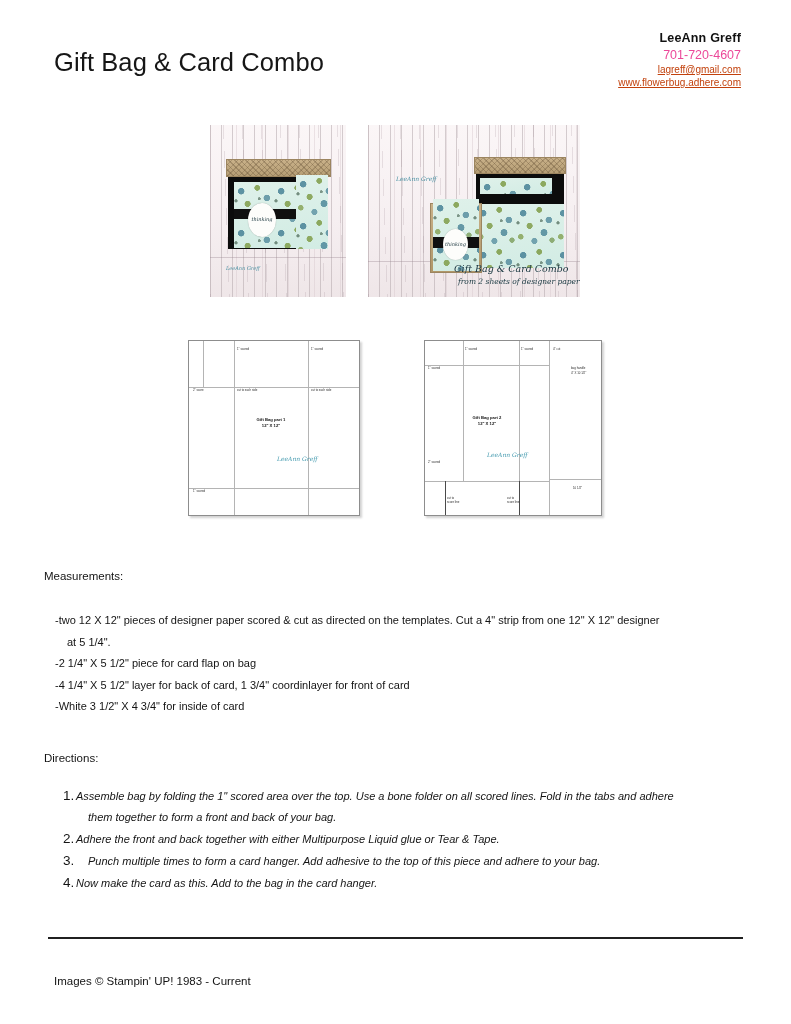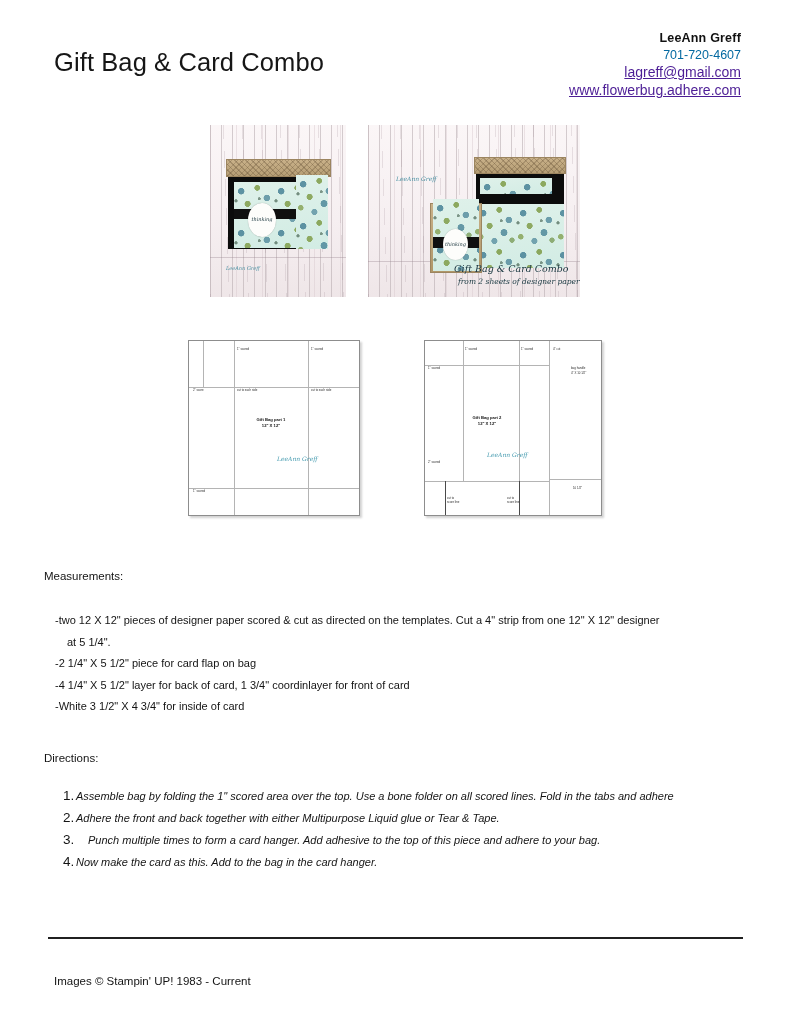--- a/index.html
+++ b/index.html
@@ -42,25 +42,25 @@
     line-height: 1.32;
   }
   .contact .name {
     font-size: 12.5px;
     font-weight: bold;
     letter-spacing: 0.2px;
     color: #111;
   }
   .contact .phone {
     font-size: 12.5px;
-    color: #0369a1;
+    color: #ec4899;
   }
   .contact .link {
-    font-size: 14px;
-    color: #4c1d95;
+    font-size: 10px;
+    color: #c2410c;
     display: block;
   }
 
   
   .photos {
     position: absolute;
     top: 125px;
     left: 0;
     width: 791px;
     height: 172px;
@@ -408,20 +408,21 @@
     <span class="ml-item">-White 3 1/2" X 4 3/4" for inside of card</span>
   </div>
 
   <div class="section-head" style="left:44px; top:752px;">Directions:</div>
 
   <div class="dirs" style="top:786px;">
     <div class="dir-row">
       <div class="dir-num">1.</div>
       <div class="dir-text">
         <span>Assemble bag by folding the 1" scored area over the top.  Use a bone folder on all scored lines.  Fold in the tabs and adhere</span>
+        <span class="cont">them together to form a front and back of your bag.</span>
       </div>
     </div>
     <div class="dir-row">
       <div class="dir-num">2.</div>
       <div class="dir-text">
         <span>Adhere the front and back together with either Multipurpose Liquid glue or Tear &amp; Tape.</span>
       </div>
     </div>
     <div class="dir-row">
       <div class="dir-num">3.</div>

